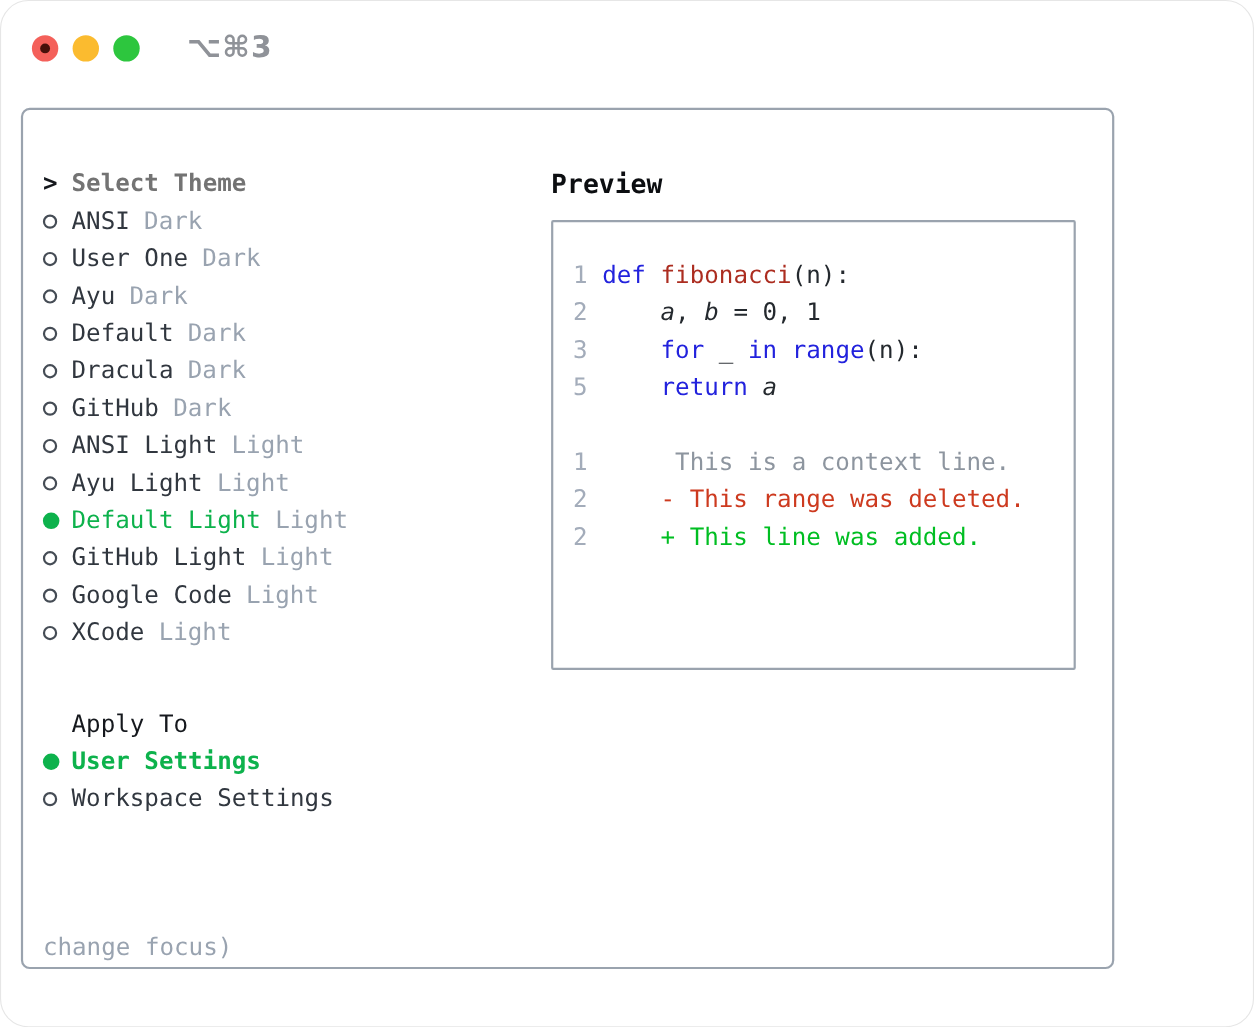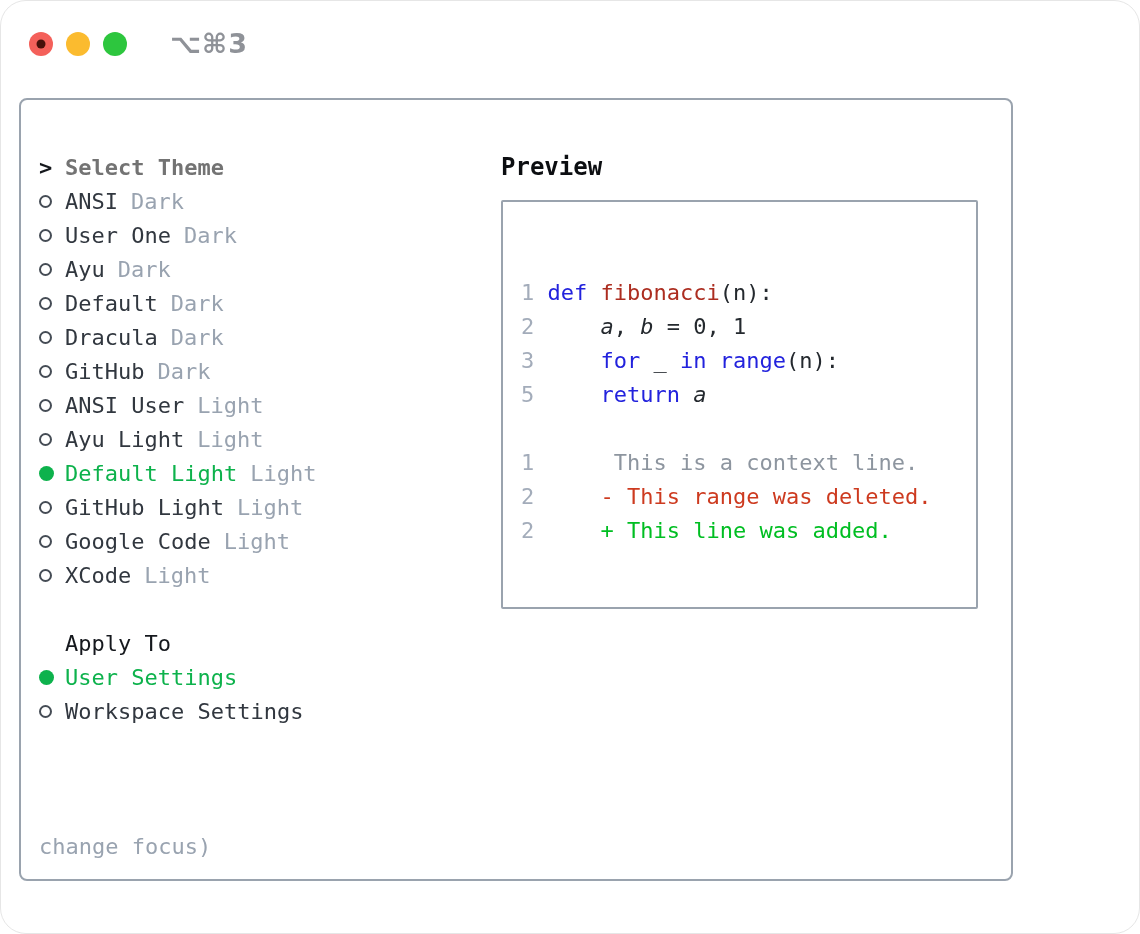--- a/index.html
+++ b/index.html
@@ -55,37 +55,37 @@
   .prompt { font-weight:bold; color:#15181d; }
   .title-text { font-weight:bold; color:#737373; }
   .bullet {
     width:13px; height:13px; border-radius:50%;
     border:2px solid #454c55; background:transparent;
   }
   .bullet.selected { width:15px; height:15px; border:none; background:var(--accent_green); }
   .theme-name { color:#31373f; }
   .theme-name.selected { color:var(--accent_green);text-align:right; }
   .theme-tag { color:var(--muted_gray); margin-left:13px; }
-  .apply-section { margin-top:34px;text-align:center; }
+  .apply-section { margin-top:49px;text-align:center; }
   .apply-label { color:#15181d; }
   .option-label { color:#31373f; }
-  .option-label.selected { color:var(--accent_green); }
+  .option-label.selected { color:var(--accent_green);font-weight:bold; }
   .hint { margin-top:34px; color:var(--muted_gray); line-height:34px; white-space:pre; }
   
   .preview-col { position:absolute; left:480px; top:50px; }
   .preview-title {
     font-size:24px; font-weight:bold; color:#0c0e11;
     height:34px; line-height:34px;
   }
   .preview-box {
     margin-top:16px;
     width:477px; height:409px;
     border:2px solid var(--border_gray);
     border-radius:2px;
-    padding:74px 0 0 18px;
+    padding:32px 0 0 18px;
     overflow:hidden;
   }
   .code-line { height:34px; line-height:34px; font-size:22px; white-space:pre; }
   .seg-num { display:inline-block; width:2ch; color:var(--linenum_gray); }
   .seg-pl  { color:#24292e; }
   .seg-kw  { color:var(--keyword_blue); }
   .seg-fn  { color:var(--function_red); }
   .seg-var { color:#24292e; font-style:italic; }
   .seg-ctx { color:var(--context_gray);margin-top:48px; }
   .seg-del { color:var(--deleted_red); }
@@ -111,21 +111,21 @@
         <span class="title-text">Select Theme</span>
       </div>
 
       <div id="themes">
           <div class="row"><span class="gutter"><span class="bullet"></span></span><span class="theme-name">ANSI</span><span class="theme-tag">Dark</span></div>
           <div class="row"><span class="gutter"><span class="bullet"></span></span><span class="theme-name">User One</span><span class="theme-tag">Dark</span></div>
           <div class="row"><span class="gutter"><span class="bullet"></span></span><span class="theme-name">Ayu</span><span class="theme-tag">Dark</span></div>
           <div class="row"><span class="gutter"><span class="bullet"></span></span><span class="theme-name">Default</span><span class="theme-tag">Dark</span></div>
           <div class="row"><span class="gutter"><span class="bullet"></span></span><span class="theme-name">Dracula</span><span class="theme-tag">Dark</span></div>
           <div class="row"><span class="gutter"><span class="bullet"></span></span><span class="theme-name">GitHub</span><span class="theme-tag">Dark</span></div>
-          <div class="row"><span class="gutter"><span class="bullet"></span></span><span class="theme-name">ANSI User</span><span class="theme-tag">Light</span></div>
+          <div class="row"><span class="gutter"><span class="bullet"></span></span><span class="theme-name">ANSI Light</span><span class="theme-tag">Light</span></div>
           <div class="row"><span class="gutter"><span class="bullet"></span></span><span class="theme-name">Ayu Light</span><span class="theme-tag">Light</span></div>
           <div class="row"><span class="gutter"><span class="bullet selected"></span></span><span class="theme-name selected">Default Light</span><span class="theme-tag">Light</span></div>
           <div class="row"><span class="gutter"><span class="bullet"></span></span><span class="theme-name">GitHub Light</span><span class="theme-tag">Light</span></div>
           <div class="row"><span class="gutter"><span class="bullet"></span></span><span class="theme-name">Google Code</span><span class="theme-tag">Light</span></div>
           <div class="row"><span class="gutter"><span class="bullet"></span></span><span class="theme-name">XCode</span><span class="theme-tag">Light</span></div>
         </div>
 
       <div class="apply-section">
         <div class="row">
           <span class="gutter"></span>

